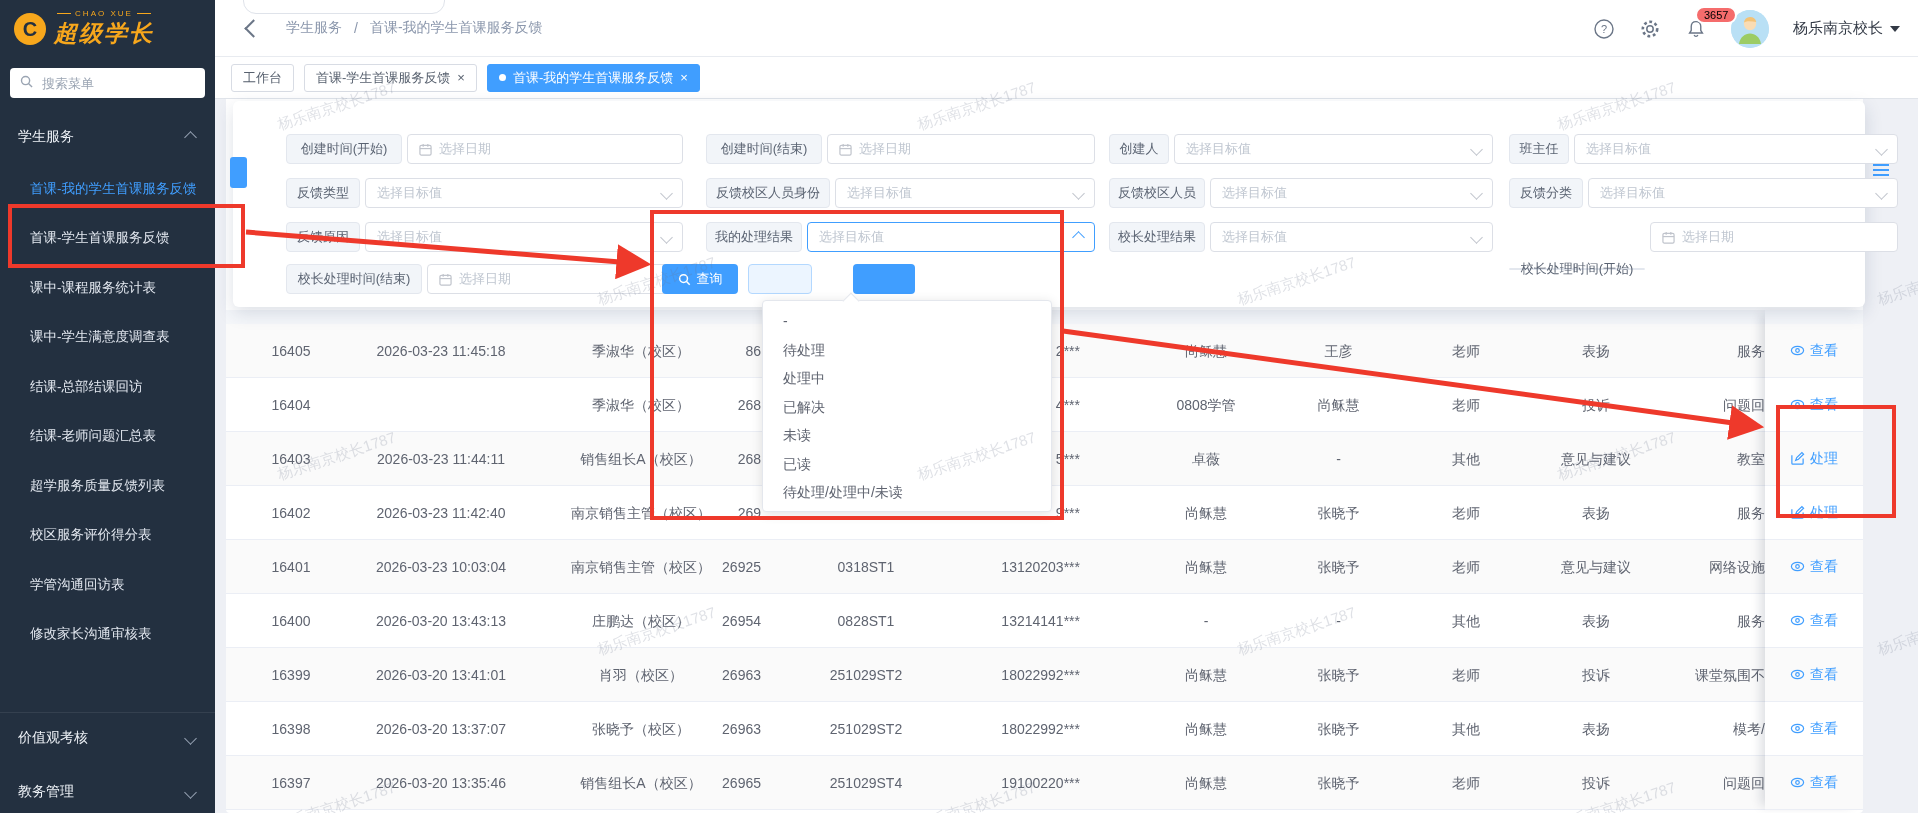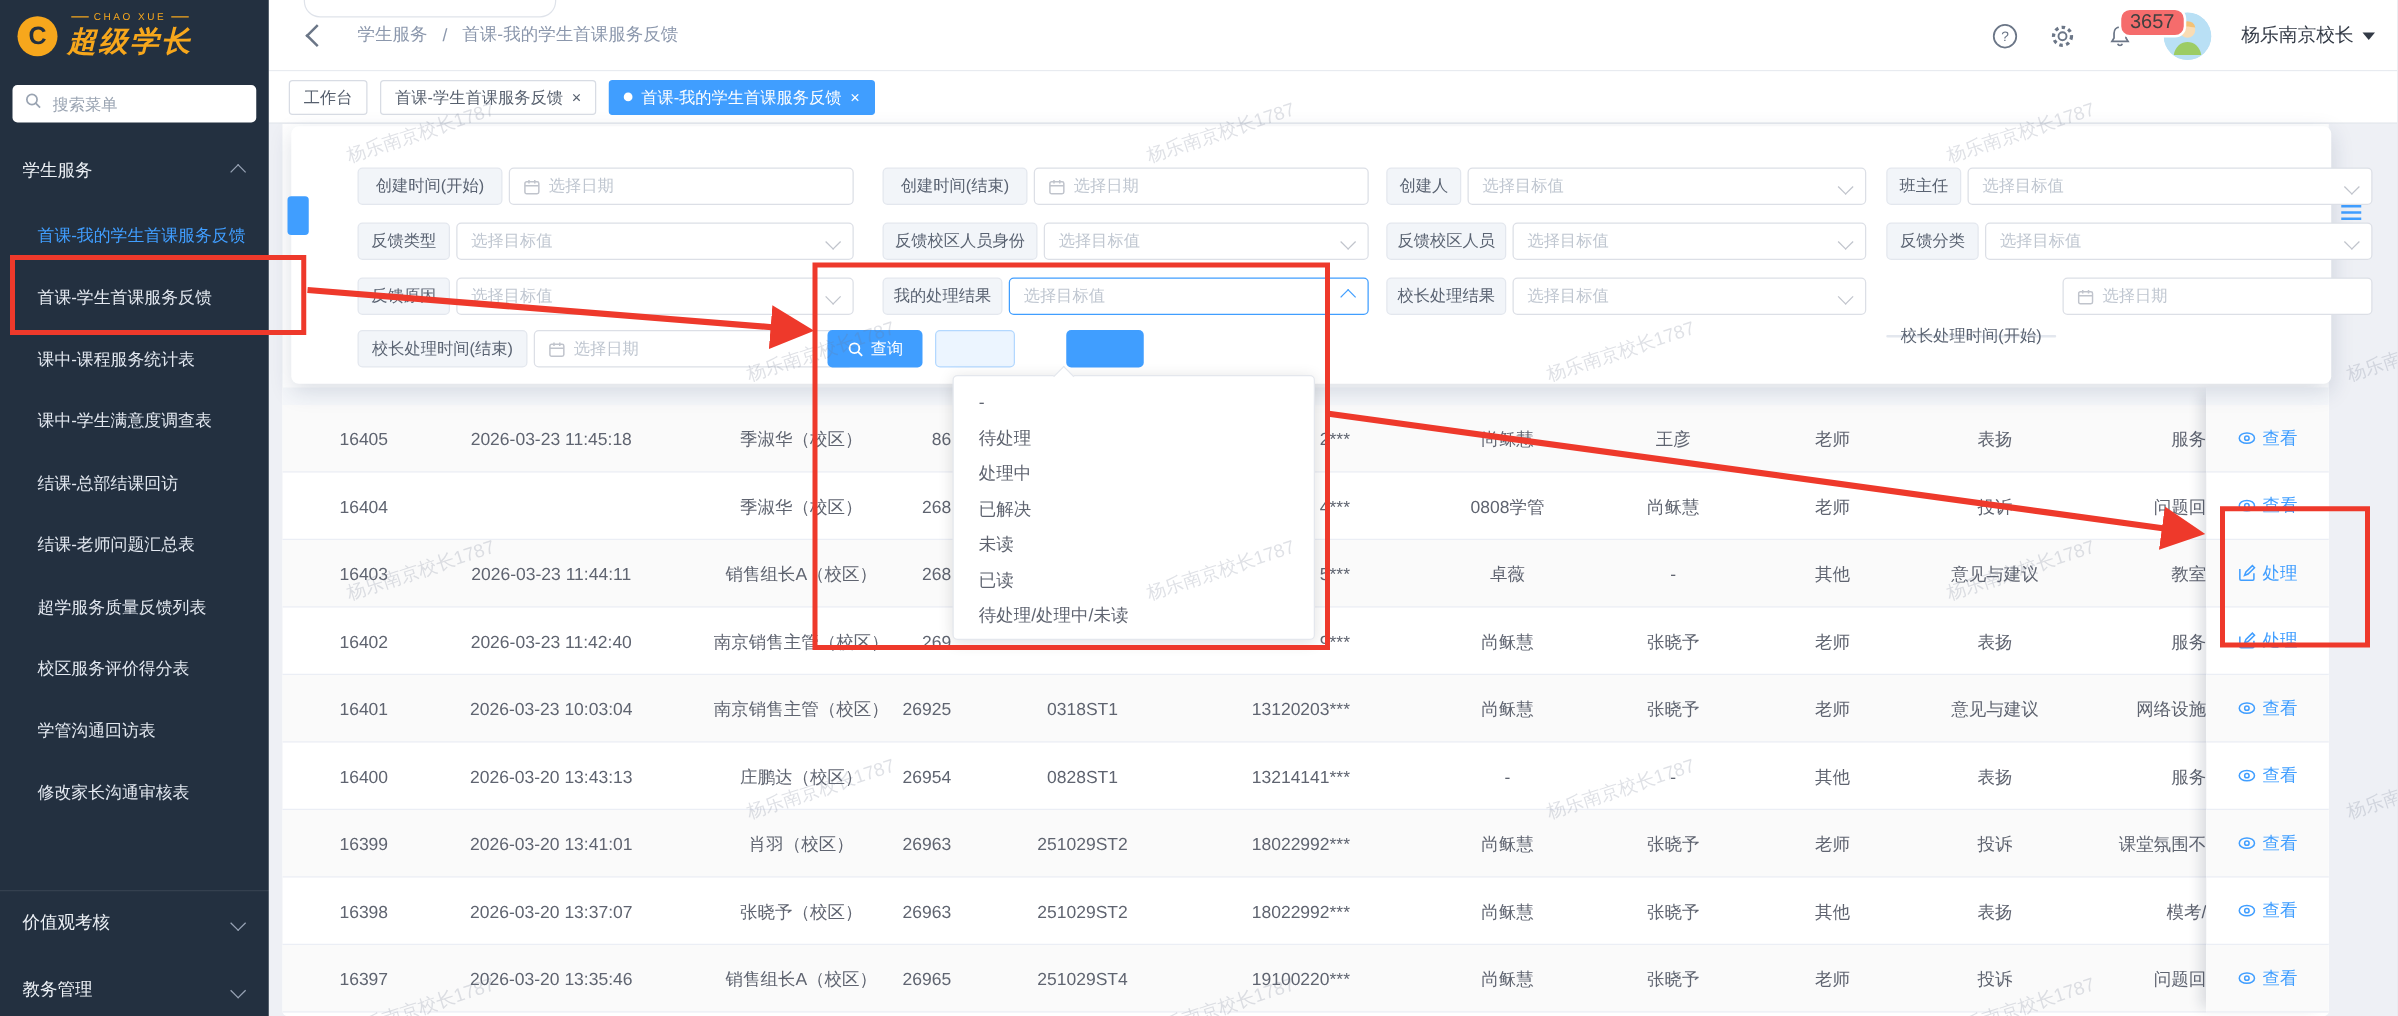--- a/index.html
+++ b/index.html
@@ -30,21 +30,21 @@
   .chev.down{transform:rotate(45deg);}
   
   .topbar{position:absolute;left:215px;top:0;width:1703px;height:57px;background:#fff;
           border-bottom:1px solid #e8ebf0;z-index:5;display:flex;align-items:center;box-sizing:border-box;}
   .back{width:11px;height:11px;border-left:2px solid #6b7687;border-bottom:2px solid #6b7687;
         transform:rotate(45deg);margin-left:32px;cursor:pointer;}
   .crumbs{display:flex;align-items:center;gap:12px;margin-left:26px;font-size:14px;color:#8b97ac;}
   .hright{position:absolute;right:18px;top:0;height:57px;display:flex;align-items:center;gap:24px;}
   .hicon{color:#5f6470;cursor:pointer;display:flex;}
   .bellwrap{position:relative;cursor:pointer;display:flex;}
-  .badge{position:absolute;top:-12px;left:10px;background:#f56c6c;color:#404040;font-size:16px;
+  .badge{position:absolute;top:-12px;left:10px;background:#f56c6c;color:#000000;font-size:11px;
          padding:1px 7px;border-radius:9px;border:2px solid #fff;white-space:nowrap;}
   .avatar{width:38px;height:38px;border-radius:50%;background:#b9e0f5;overflow:hidden;flex:0 0 auto;cursor:pointer;}
   .uname{font-size:15px;color:#333a46;cursor:pointer;display:flex;align-items:center;gap:7px;}
   .caret{width:0;height:0;border-left:5px solid transparent;border-right:5px solid transparent;border-top:6px solid #333a46;}
   
   .tabbar{position:absolute;left:215px;top:57px;width:1703px;height:42px;background:#fff;
           border-bottom:1px solid #e0e4ea;z-index:5;display:flex;align-items:center;gap:10px;
           padding-left:16px;box-sizing:border-box;}
   .tab{height:28px;border:1px solid #d8dce4;border-radius:3px;padding:0 11px;font-size:13px;color:#57606e;
        display:flex;align-items:center;gap:7px;background:#fff;cursor:pointer;box-sizing:border-box;}

